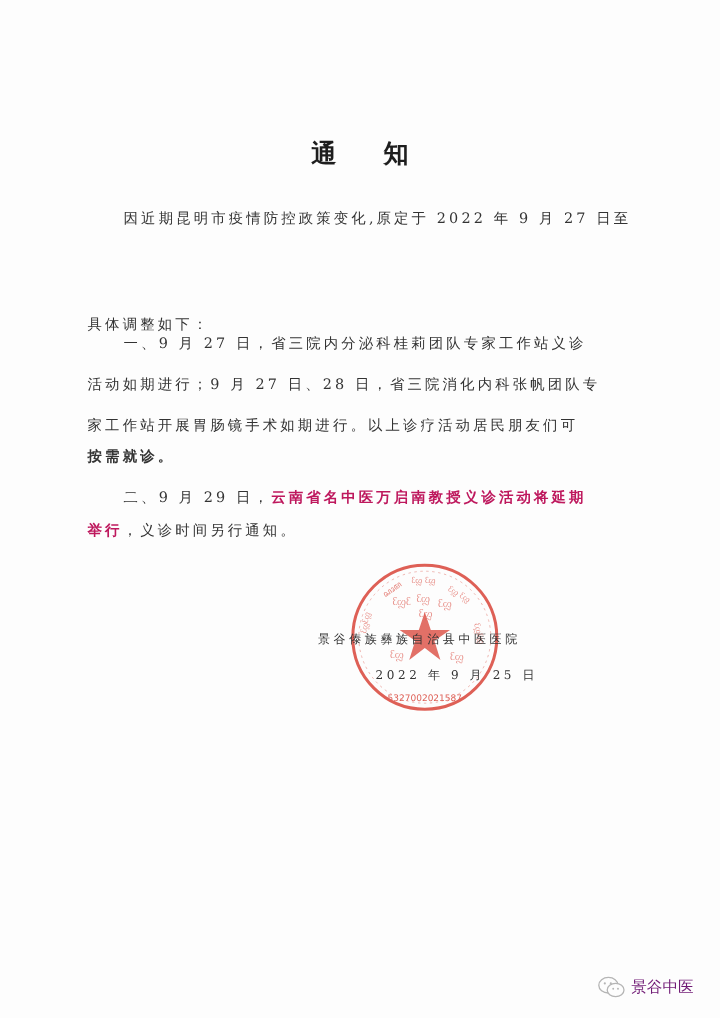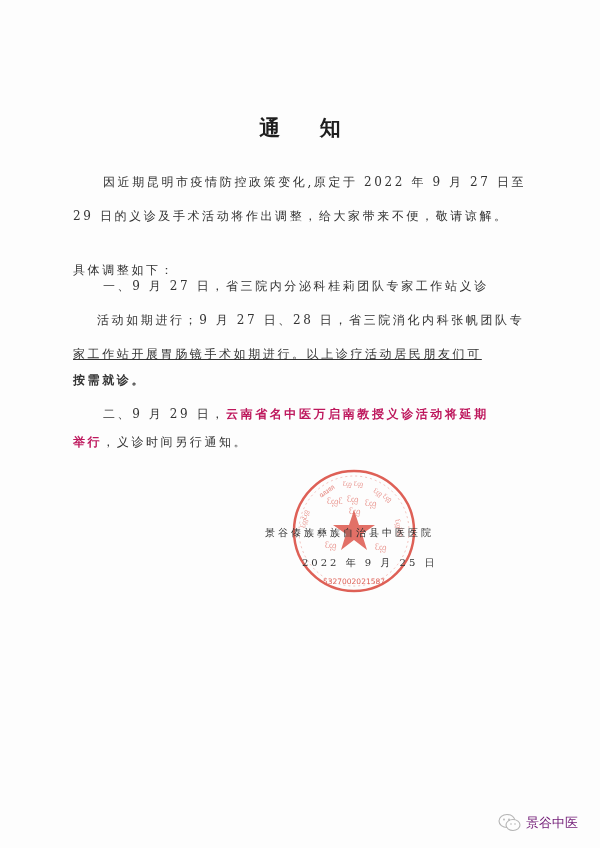--- a/index.html
+++ b/index.html
@@ -75,26 +75,25 @@
     .footer svg { display: block; }
   </style>
 </head>
 <body>
 
 <div class="page">
 
   <div class="title">通 知</div>
 
   <div class="line indent" style="top:174px;">因近期昆明市疫情防控政策变化,原定于 2022 年 9 月 27 日至</div>
-  <div class="line" style="top:208px;">29 日的义诊及手术活动将作出调整，给大家带来不便，敬请谅解。</div>
   <div class="line" style="top:242px;margin-top:20px;">具体调整如下：</div>
 
   <div class="line indent" style="top:278px;">一、9 月 27 日，省三院内分泌科桂莉团队专家工作站义诊</div>
-  <div class="line" style="top:312px;margin-left:24px;">活动如期进行；9 月 27 日、28 日，省三院消化内科张帆团队专</div>
-  <div class="line" style="top:346px;text-decoration:underline;">家工作站开展胃肠镜手术如期进行。以上诊疗活动居民朋友们可</div>
+  <div class="line" style="top:312px;">活动如期进行；9 月 27 日、28 日，省三院消化内科张帆团队专</div>
+  <div class="line" style="top:346px;">家工作站开展胃肠镜手术如期进行。以上诊疗活动居民朋友们可</div>
   <div class="line" style="top:372px;font-weight:bold;">按需就诊。</div>
 
   <div class="line indent" style="top:406px;">
     <span>二、9 月 29 日，</span><span class="bold">云南省名中医万启南教授义诊活动将延期</span>
   </div>
   <div class="line" style="top:434px;">
     <span class="bold">举行</span><span>，义诊时间另行通知。</span>
   </div>
 
   <svg class="seal" viewBox="0 0 126 126">
@@ -113,21 +112,21 @@
       <text x="74" y="38">ᦷᦜ</text>
       <text x="58" y="46">ᦷᦜ</text>
       <text x="34" y="80">ᦷᦜ</text>
       <text x="84" y="82">ᦷᦜ</text>
     </g>
     <polygon points="63,42 68,57 84,57 71,66 76,82 63,72 50,82 55,66 42,57 58,57" fill="#d9453a" opacity="0.9"></polygon>
     <text x="63" y="116" text-anchor="middle" fill="#d9453a" font-size="7.5" font-family="DejaVu Sans, sans-serif">5327002021587</text>
   </svg>
 
   <div class="sign" style="left:265px; top:526px;">景谷傣族彝族自治县中医医院</div>
-  <div class="sign" style="left:302px; top:556px;">2022 年 9 月 25 日</div>
+  <div class="sign" style="left:313px; top:556px;">2022 年 9 月 25 日</div>
 
   <div class="footer">
     <svg width="24" height="20" viewBox="0 0 24 20">
       <ellipse cx="9" cy="8" rx="8" ry="6.5" fill="none" stroke="#b5b5b5" stroke-width="1.1"></ellipse>
       <ellipse cx="15" cy="12" rx="7" ry="5.5" fill="#fdfdfd" stroke="#b5b5b5" stroke-width="1.1"></ellipse>
       <circle cx="6" cy="6.5" r="0.9" fill="#b5b5b5"></circle>
       <circle cx="11" cy="6.5" r="0.9" fill="#b5b5b5"></circle>
       <circle cx="13" cy="11" r="0.8" fill="#b5b5b5"></circle>
       <circle cx="17" cy="11" r="0.8" fill="#b5b5b5"></circle>
     </svg>

